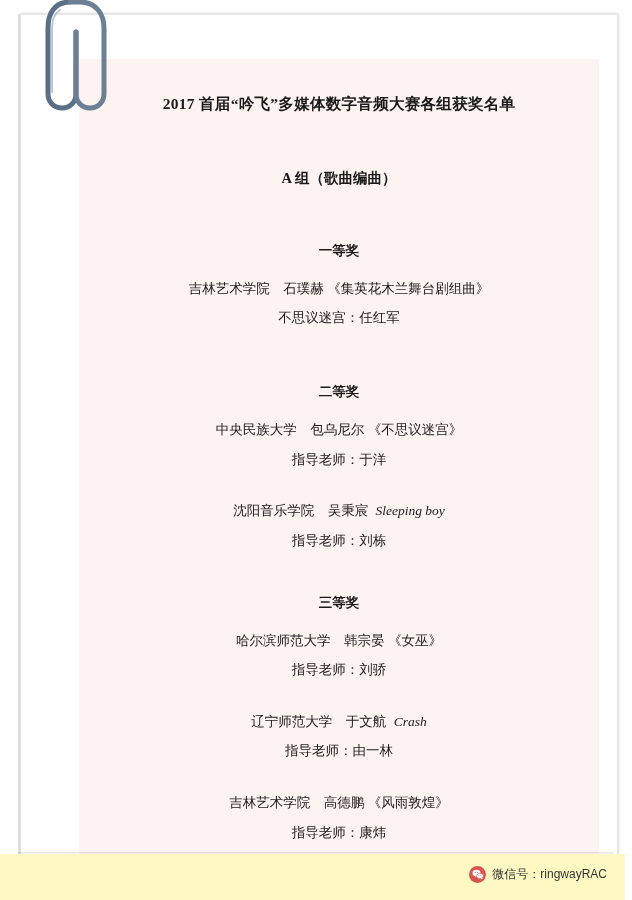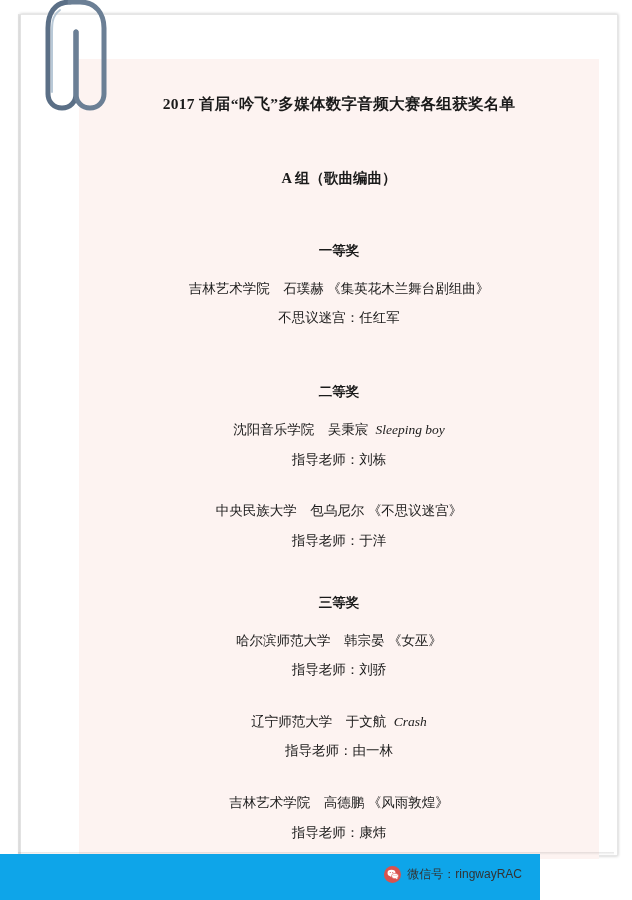--- a/index.html
+++ b/index.html
@@ -103,23 +103,23 @@
     width: 80px;
     height: 120px;
     pointer-events: none;
   }
 
   
   .footer {
     position: absolute;
     left: 0;
     bottom: 0;
-    width: 540px;
+    width: 625px;
     height: 46px;
-    background: #0ea5e9;
+    background: #fef9c3;
   }
   .footer-brand {
     position: absolute;
     right: 18px;
     top: 12px;
     display: flex;
     align-items: center;
     gap: 6px;
     font-family: "Liberation Sans", sans-serif;
     font-size: 12px;
@@ -178,35 +178,35 @@
         <p class="entry-teacher">不思议迷宫：任红军</p>
       </div>
     </div>
 
     <div class="gap-md"></div>
 
     <div class="prize">
       <div class="prize-title">二等奖</div>
       <div class="entry">
         <p class="entry-line">
+          <span>中央民族大学</span>
+          <span>&nbsp;&nbsp;</span>
+          <span>包乌尼尔</span>
+          <span class="work-title">《不思议迷宫》</span>
+        </p>
+        <p class="entry-teacher">指导老师：于洋</p>
+      </div>
+      <div class="entry">
+        <p class="entry-line">
           <span>沈阳音乐学院</span>
           <span>&nbsp;&nbsp;</span>
           <span>吴秉宸</span>
           <span class="work-latin">Sleeping boy</span>
         </p>
         <p class="entry-teacher">指导老师：刘栋</p>
-      </div>
-      <div class="entry">
-        <p class="entry-line">
-          <span>中央民族大学</span>
-          <span>&nbsp;&nbsp;</span>
-          <span>包乌尼尔</span>
-          <span class="work-title">《不思议迷宫》</span>
-        </p>
-        <p class="entry-teacher">指导老师：于洋</p>
       </div>
     </div>
 
     <div class="gap-sm"></div>
 
     <div class="prize">
       <div class="prize-title">三等奖</div>
       <div class="entry">
         <p class="entry-line">
           <span>哈尔滨师范大学</span>

